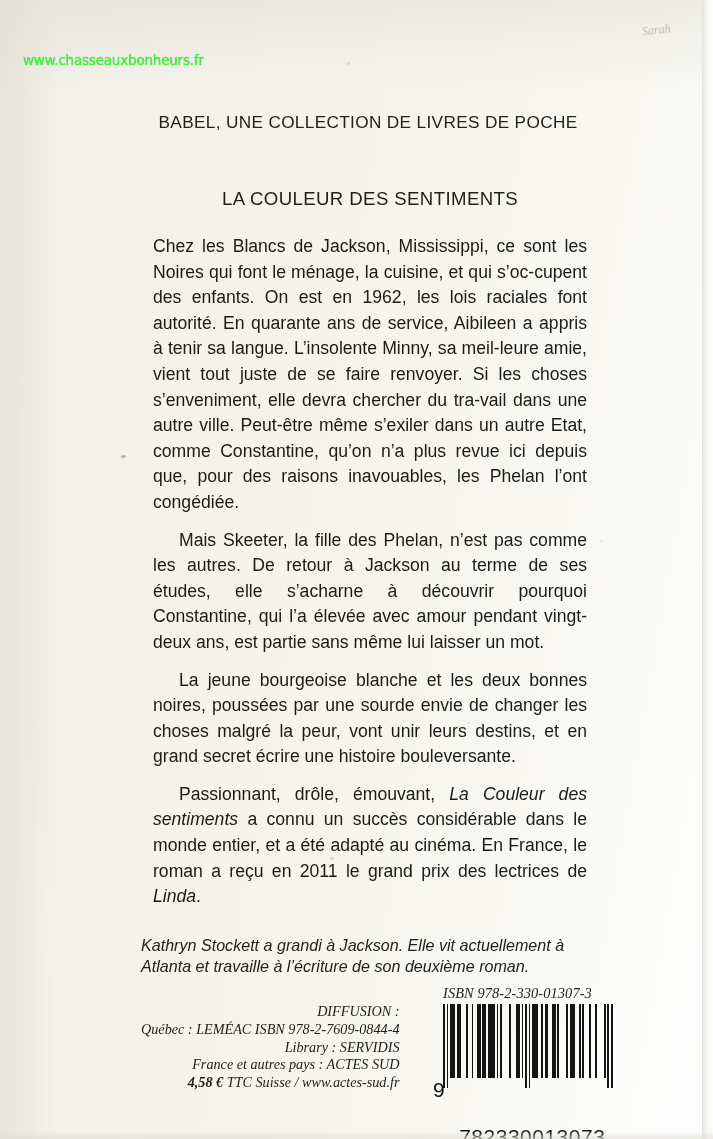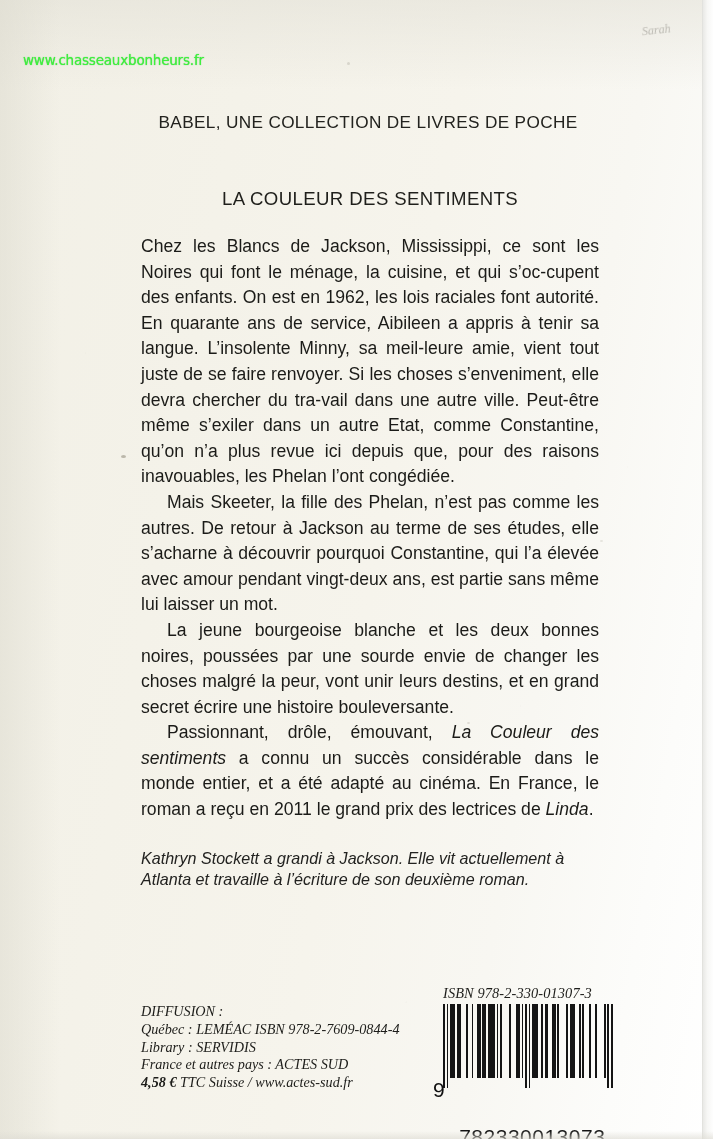--- a/index.html
+++ b/index.html
@@ -149,21 +149,21 @@
   .blurb {
     margin-top: 24px;
     font-size: 17.6px;
     line-height: 25.6px;
     text-align: justify;
     text-justify: inter-word;
     color: #1b1b18;
     hyphens: manual;
   }
   .blurb p {
-    margin: 0;
+    margin: 12px;
     text-indent: 26px;
   }
   .blurb p.first { text-indent: 0; }
   .blurb i { font-style: italic; }
 
   .author-note {
     margin-top: 25px;
     font-size: 16.1px;
     line-height: 21px;
     font-style: italic;
@@ -206,20 +206,21 @@
   .diffusion {
     position: absolute;
     left: 0;
     top: 18px;
     font-family: "Liberation Serif", serif;
     font-style: italic;
     font-size: 14.2px;
     line-height: 17.8px;
     color: #1d1d1a;
     white-space: nowrap;
+    text-align: right;
   }
   .diffusion .price-line { }
   .diffusion .price-line b { font-weight: bold; }
 
   
   .barcode-wrap {
     position: absolute;
     left: 292px;
     top: 19px;
     width: 180px;

